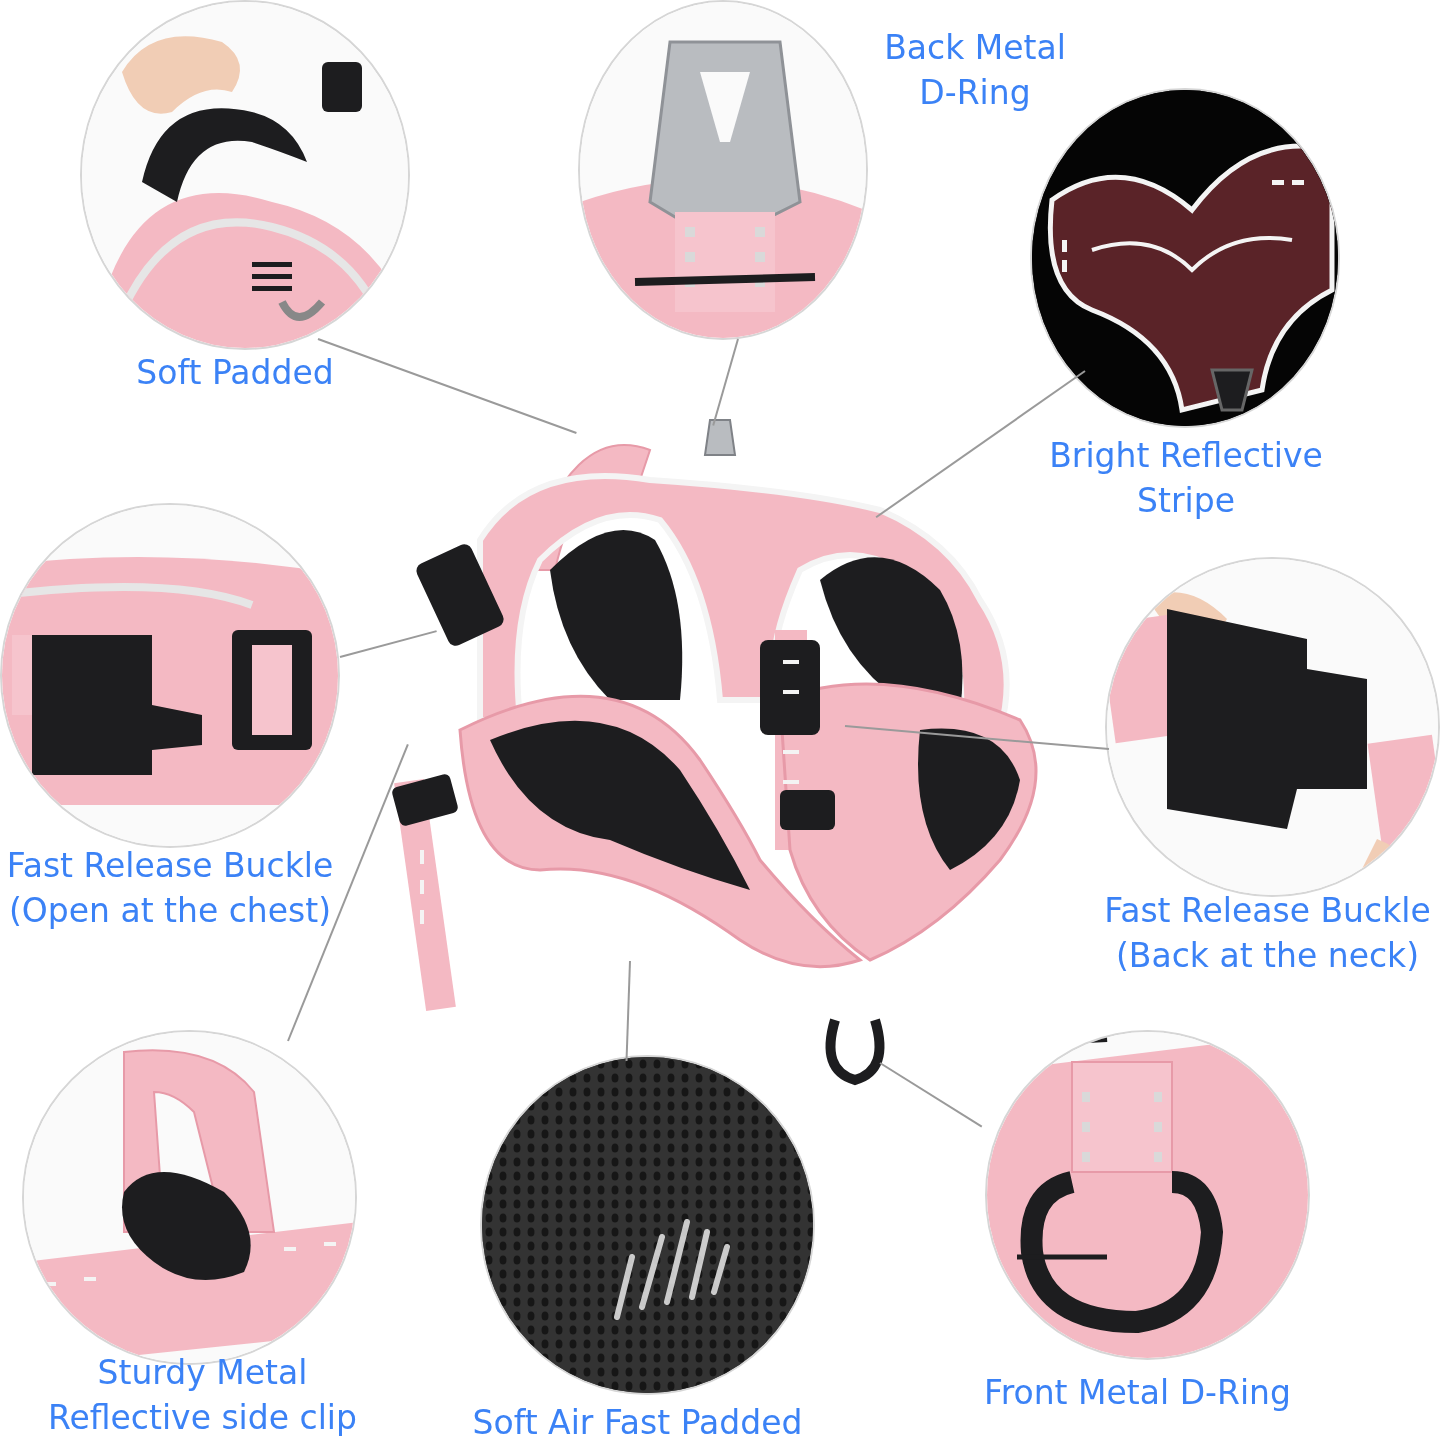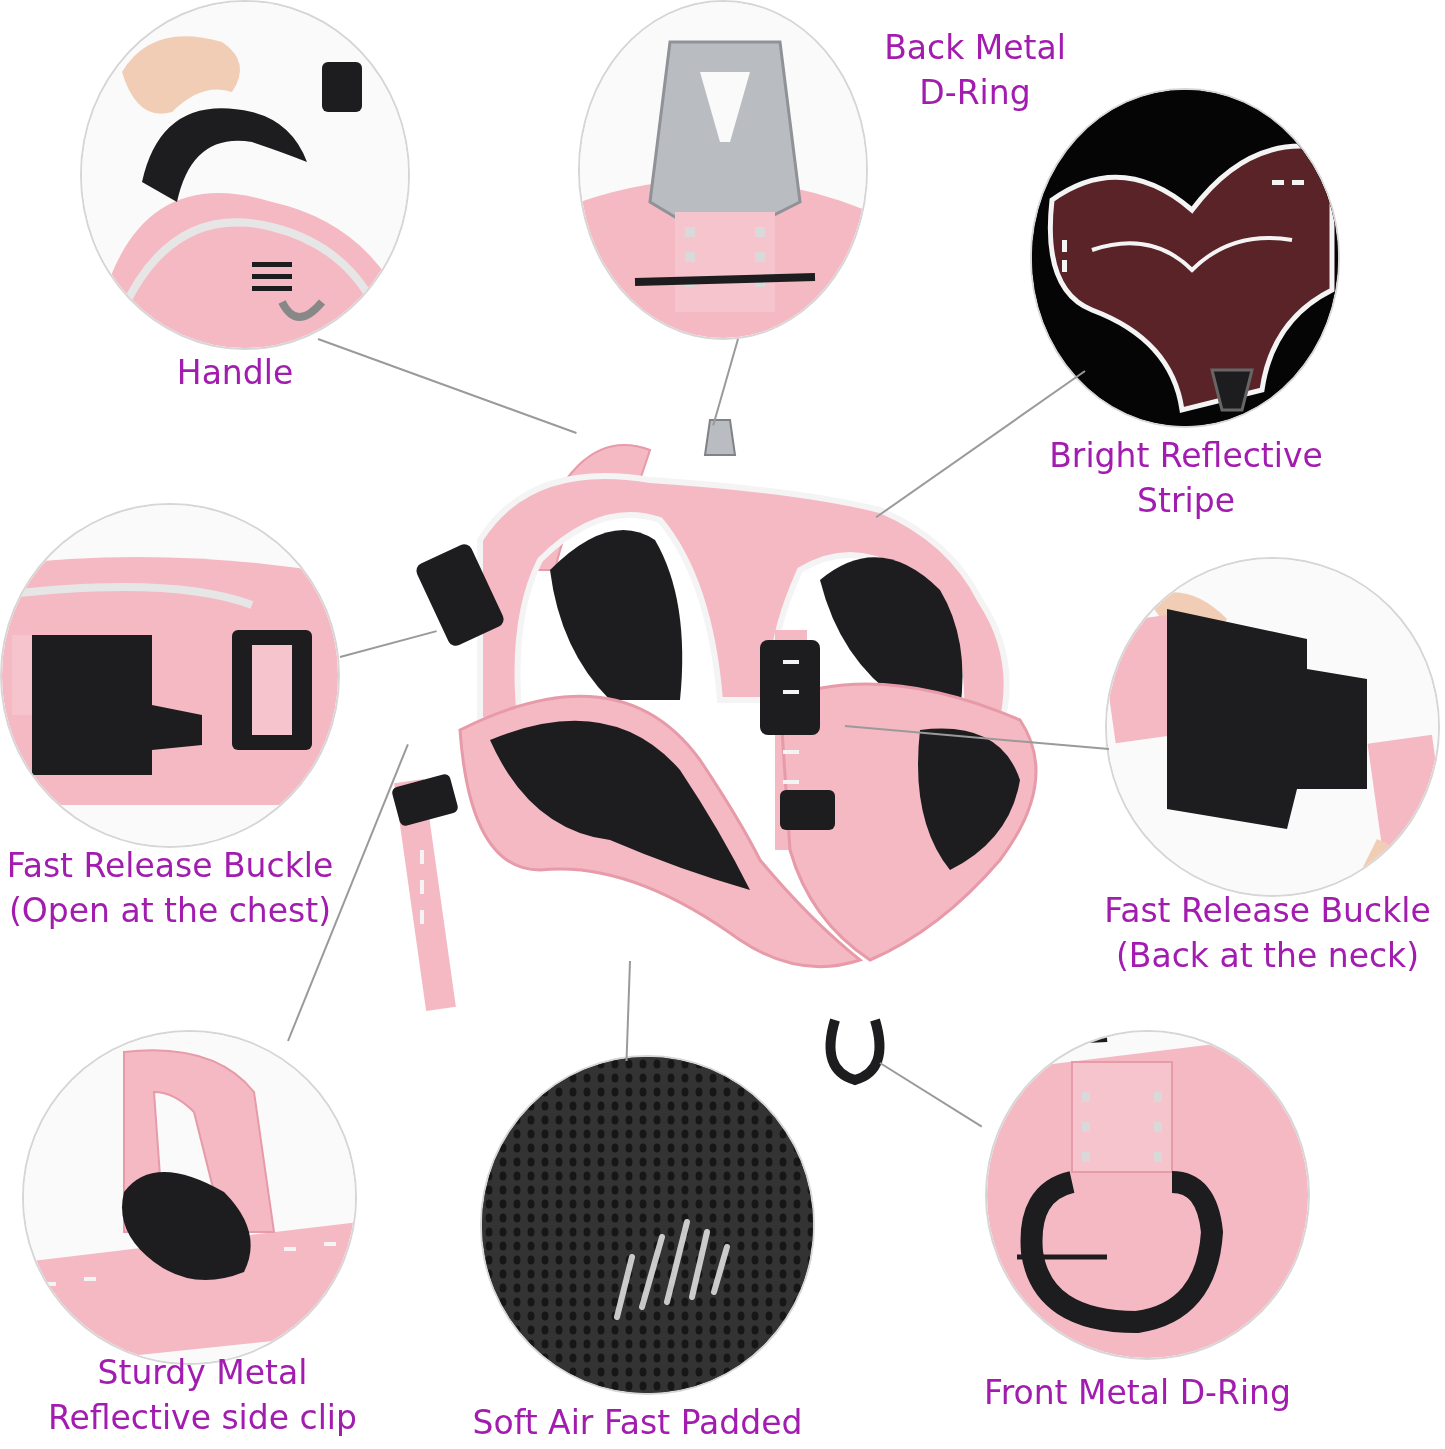--- a/index.html
+++ b/index.html
@@ -1,17 +1,17 @@
 <!DOCTYPE html>
 <html><head>
 <meta charset="utf-8">
 <style>
   html,body{margin:0;padding:0;background:#ffffff;}
   body{width:1445px;height:1449px;position:relative;overflow:hidden;font-family:"DejaVu Sans","Liberation Sans",sans-serif;color:#111;}
-  .label{position:absolute;text-align:center;font-size:33px;line-height:45px;color:#a21caf;white-space:nowrap;}
+  .label{position:absolute;text-align:center;font-size:33px;line-height:45px;color:#3b82f6;white-space:nowrap;}
   .label span{display:block;}
   .circle{position:absolute;border-radius:50%;border:2px solid #d6d6d6;overflow:hidden;box-sizing:border-box;}
   .leader{position:absolute;height:2px;background:#9a9a9a;transform-origin:0 50%;}
   svg{display:block;}
 </style>
 </head>
 <body>
 
 <div class="circle" style="left:80px;top:0px;width:330px;height:350px;">
   <svg width="330" height="350" viewBox="0 0 330 350">
@@ -183,21 +183,21 @@
 <div class="leader" style="left:318px;top:338px;width:275px;transform:rotate(20deg);"></div>
 <div class="leader" style="left:738px;top:338px;width:90px;transform:rotate(106deg);"></div>
 <div class="leader" style="left:1085px;top:370px;width:255px;transform:rotate(145deg);"></div>
 <div class="leader" style="left:340px;top:656px;width:100px;transform:rotate(-15deg);"></div>
 <div class="leader" style="left:845px;top:725px;width:265px;transform:rotate(5deg);"></div>
 <div class="leader" style="left:288px;top:1040px;width:320px;transform:rotate(-68deg);"></div>
 <div class="leader" style="left:630px;top:960px;width:100px;transform:rotate(92deg);"></div>
 <div class="leader" style="left:880px;top:1062px;width:120px;transform:rotate(32deg);"></div>
 
 <div class="label" style="left:110px;top:350px;width:250px;">
-  <span>Handle</span>
+  <span>Soft Padded</span>
 </div>
 <div class="label" style="left:860px;top:25px;width:230px;">
   <span>Back Metal</span>
   <span>D-Ring</span>
 </div>
 <div class="label" style="left:1026px;top:433px;width:320px;">
   <span>Bright Reflective</span>
   <span>Stripe</span>
 </div>
 <div class="label" style="left:0px;top:843px;width:340px;">

